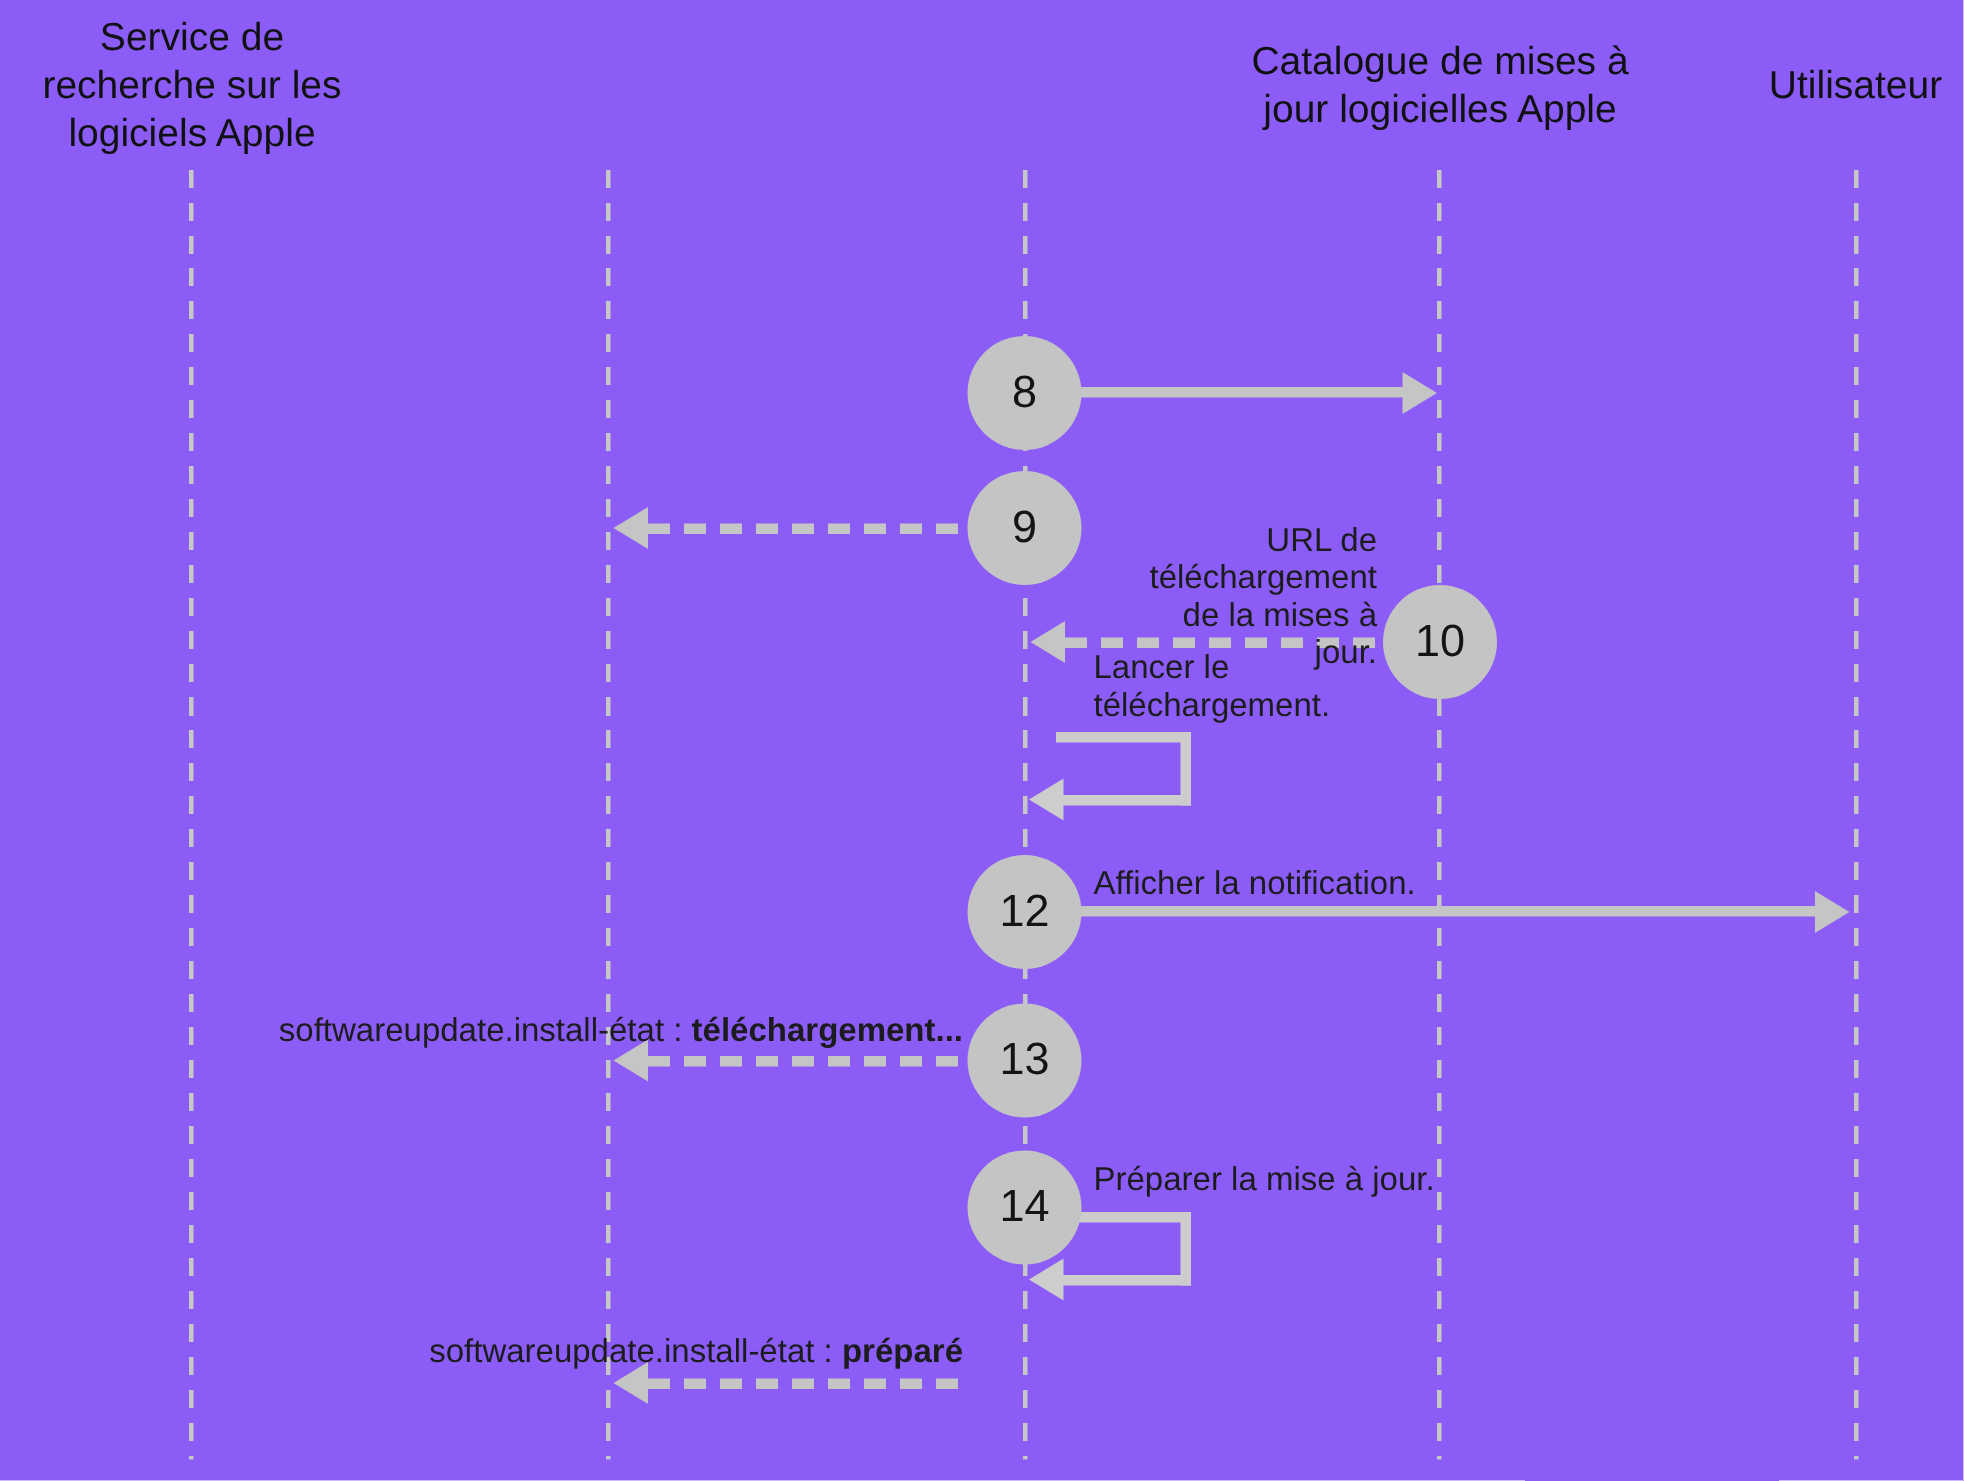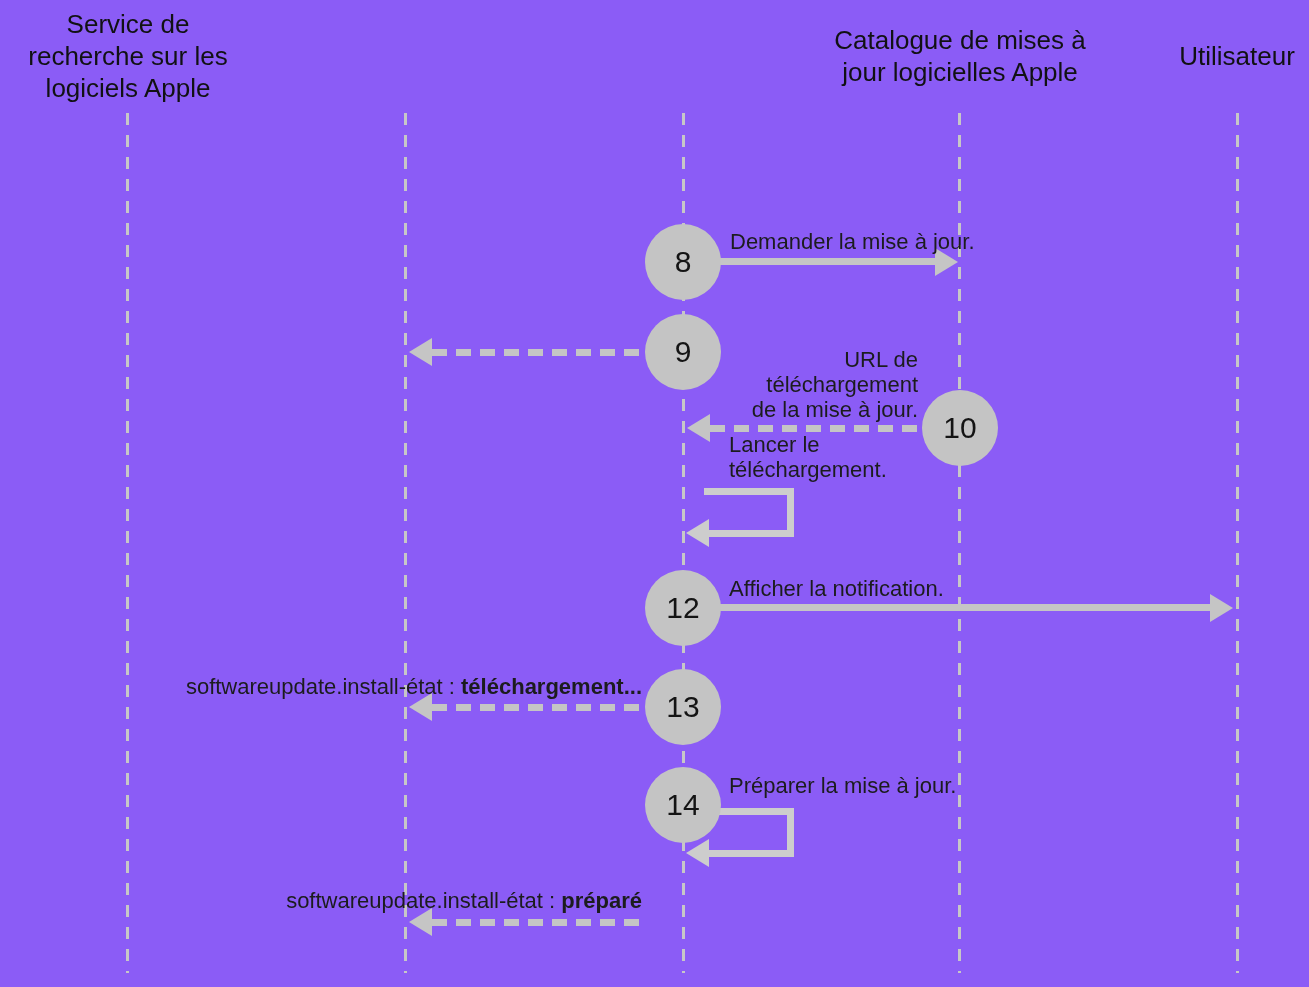--- a/index.html
+++ b/index.html
@@ -135,28 +135,27 @@
   <div class="lifeline" style="left:958px"></div>
   <div class="lifeline" style="left:1236px"></div>
 
   <div class="head" style="left:128px;width:225px">Service de recherche sur les logiciels Apple</div>
   <div class="head" style="left:960px;width:285px">Catalogue de mises à jour logicielles Apple</div>
   <div class="head" style="left:1237px;width:200px">Utilisateur</div>
 
 
   <div class="line-solid" style="left:700px;top:258px;width:237px"></div>
   <div class="head-right" style="left:935px;top:248px"></div>
-  <div class="msg" style="left:730px;top:229px">Demander la mise à jour.</div>
 
   <div class="head-left" style="left:409px;top:338px"></div>
   <div class="line-dashed" style="left:432px;top:349px;width:216px"></div>
 
   <div class="head-left" style="left:687px;top:414px"></div>
   <div class="line-dashed" style="left:710px;top:425px;width:212px"></div>
-  <div class="msg wrap alignR" style="right:391px;top:347px;width:175px">URL de téléchargement de la mise à jour.</div>
+  <div class="msg wrap alignR" style="right:391px;top:347px;width:175px">URL de téléchargement de la mises à jour.</div>
 
   <div class="loop" style="left:704px;top:488px"></div>
   <div class="loop-head" style="left:686px;top:519px"></div>
   <div class="msg wrap" style="left:729px;top:432px;width:185px">Lancer le téléchargement.</div>
 
   <div class="line-solid" style="left:700px;top:604px;width:512px"></div>
   <div class="head-right" style="left:1210px;top:594px"></div>
   <div class="msg" style="left:729px;top:576px">Afficher la notification.</div>
 
   <div class="head-left" style="left:409px;top:693px"></div>

